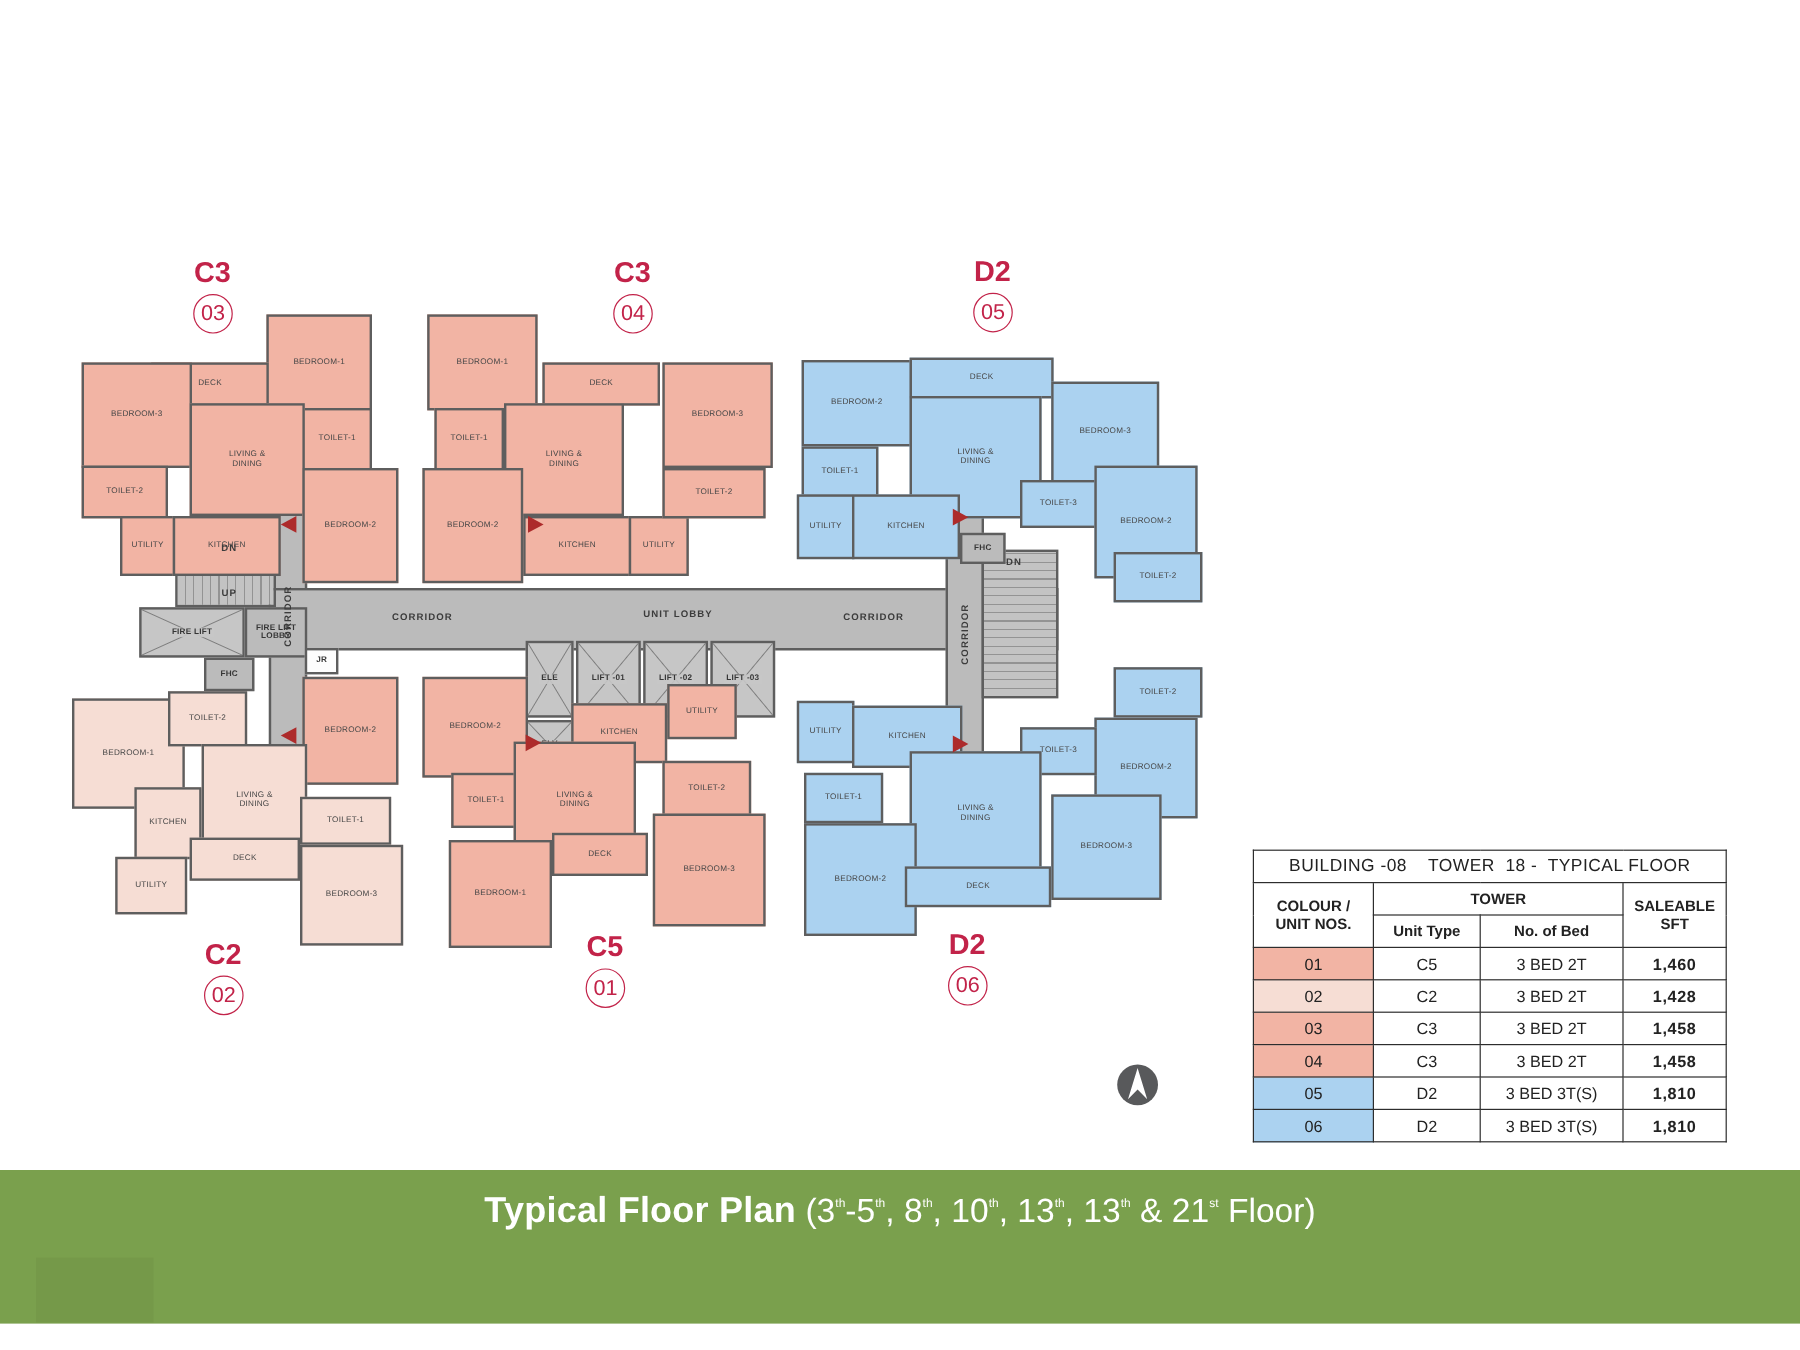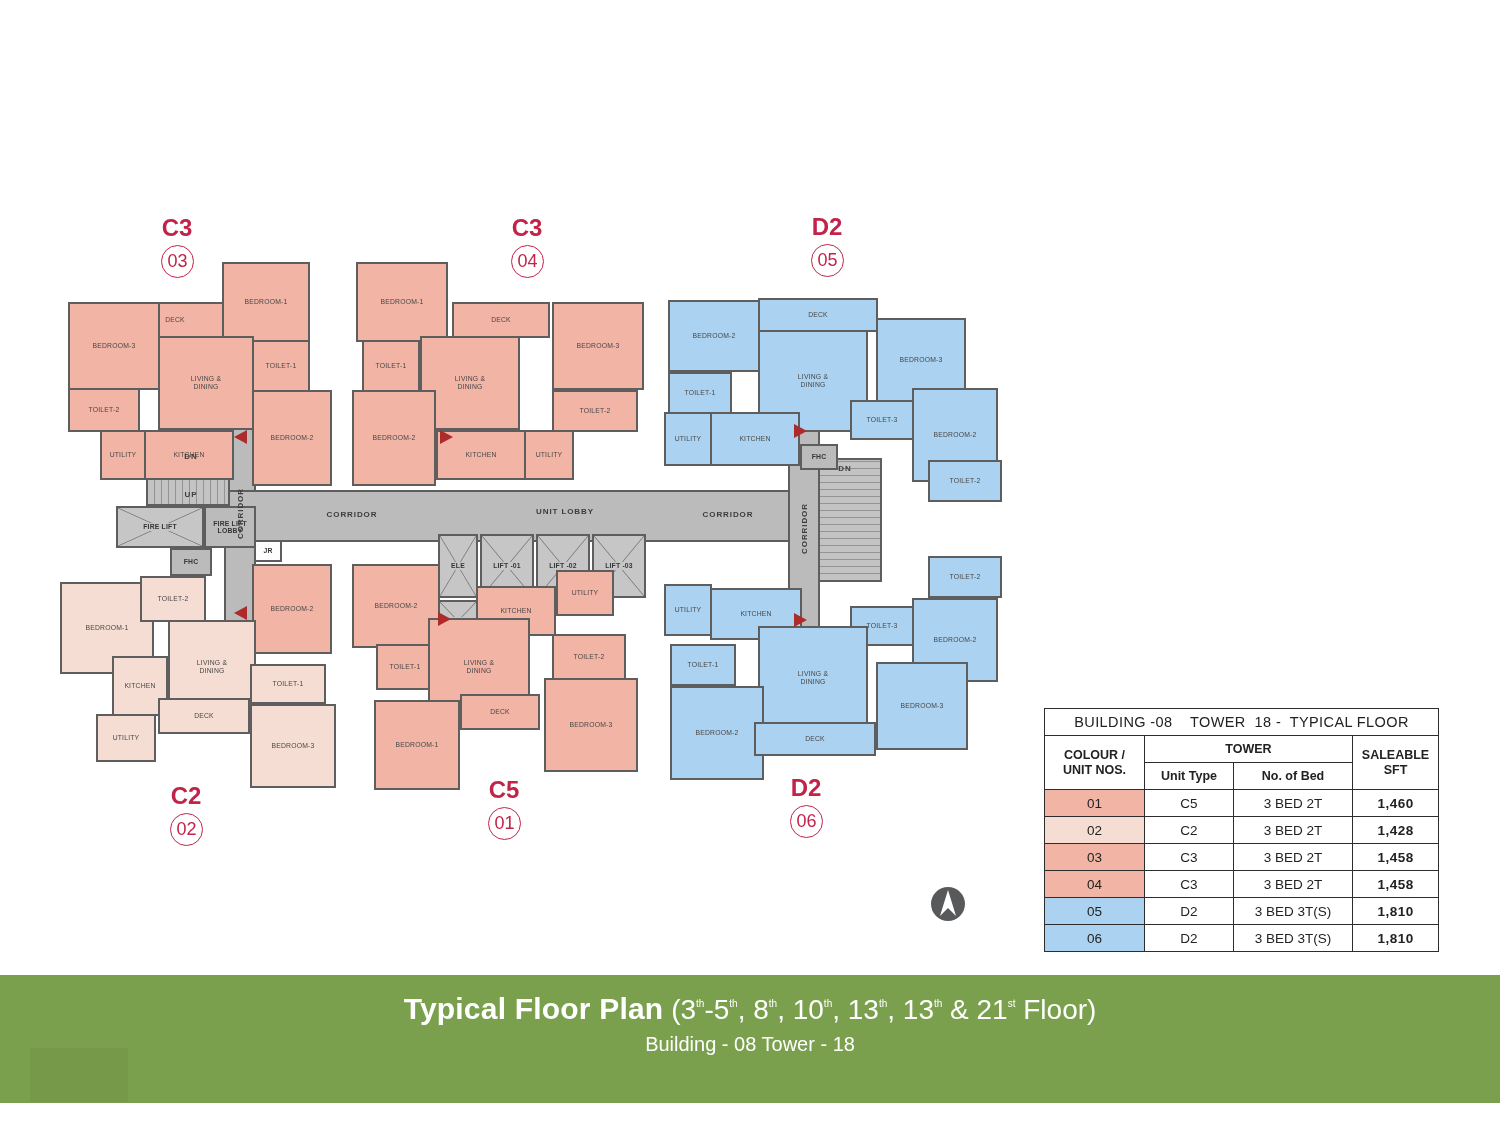--- a/index.html
+++ b/index.html
@@ -346,14 +346,13 @@
 </table>
 
 <svg id="compass" width="38" height="38" viewBox="0 0 38 38">
   <circle class="compass-circle" cx="19" cy="19" r="17"></circle>
   <polygon points="19,5 11,31 19,23 27,31" fill="#fff"></polygon>
 </svg>
 
 <div id="footer">
   <div id="footer-sq"></div>
   <div id="footer-line1"><b>Typical Floor Plan</b><span id="floors-line"><span> (</span><span>3</span><sup>th</sup><span>-5</span><sup>th</sup><span>, 8</span><sup>th</sup><span>, 10</span><sup>th</sup><span>, 13</span><sup>th</sup><span>, 13</span><sup>th</sup><span> &amp; 21</span><sup>st</sup><span> Floor)</span></span></div>
-  <div id="footer-line2">Building - 08 Tower - 18</div>
 </div>
 
 </body></html>

